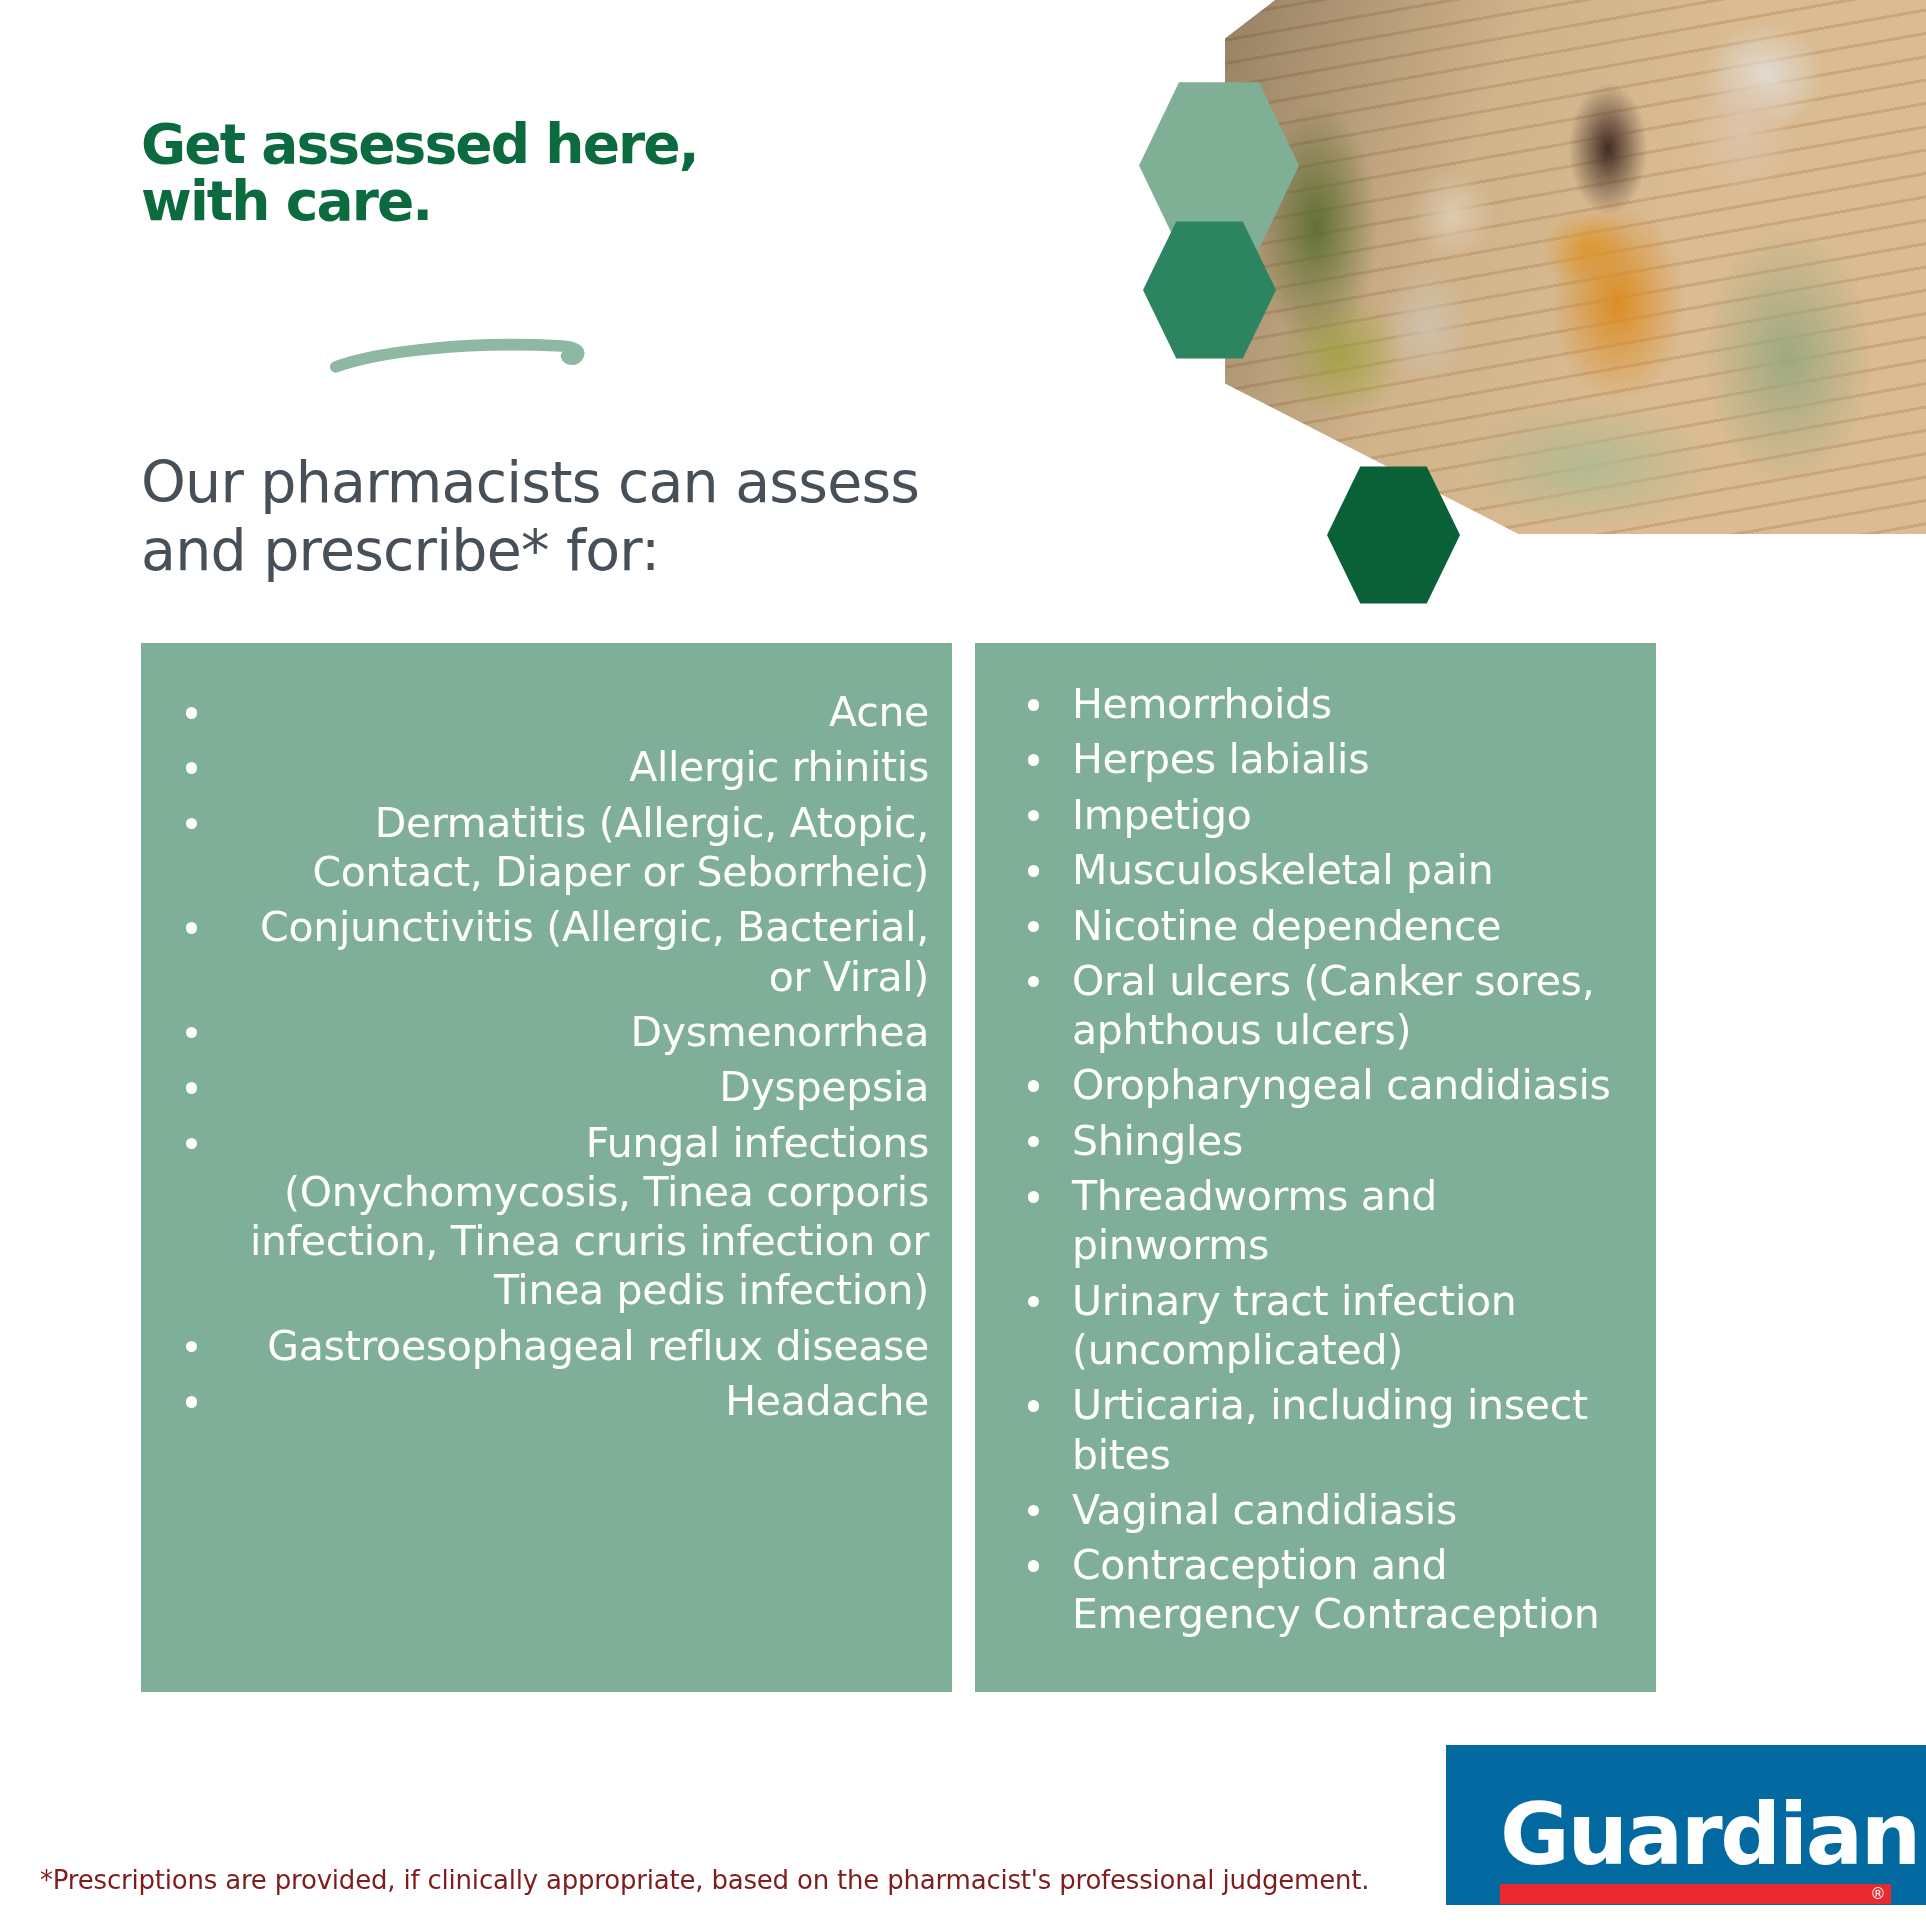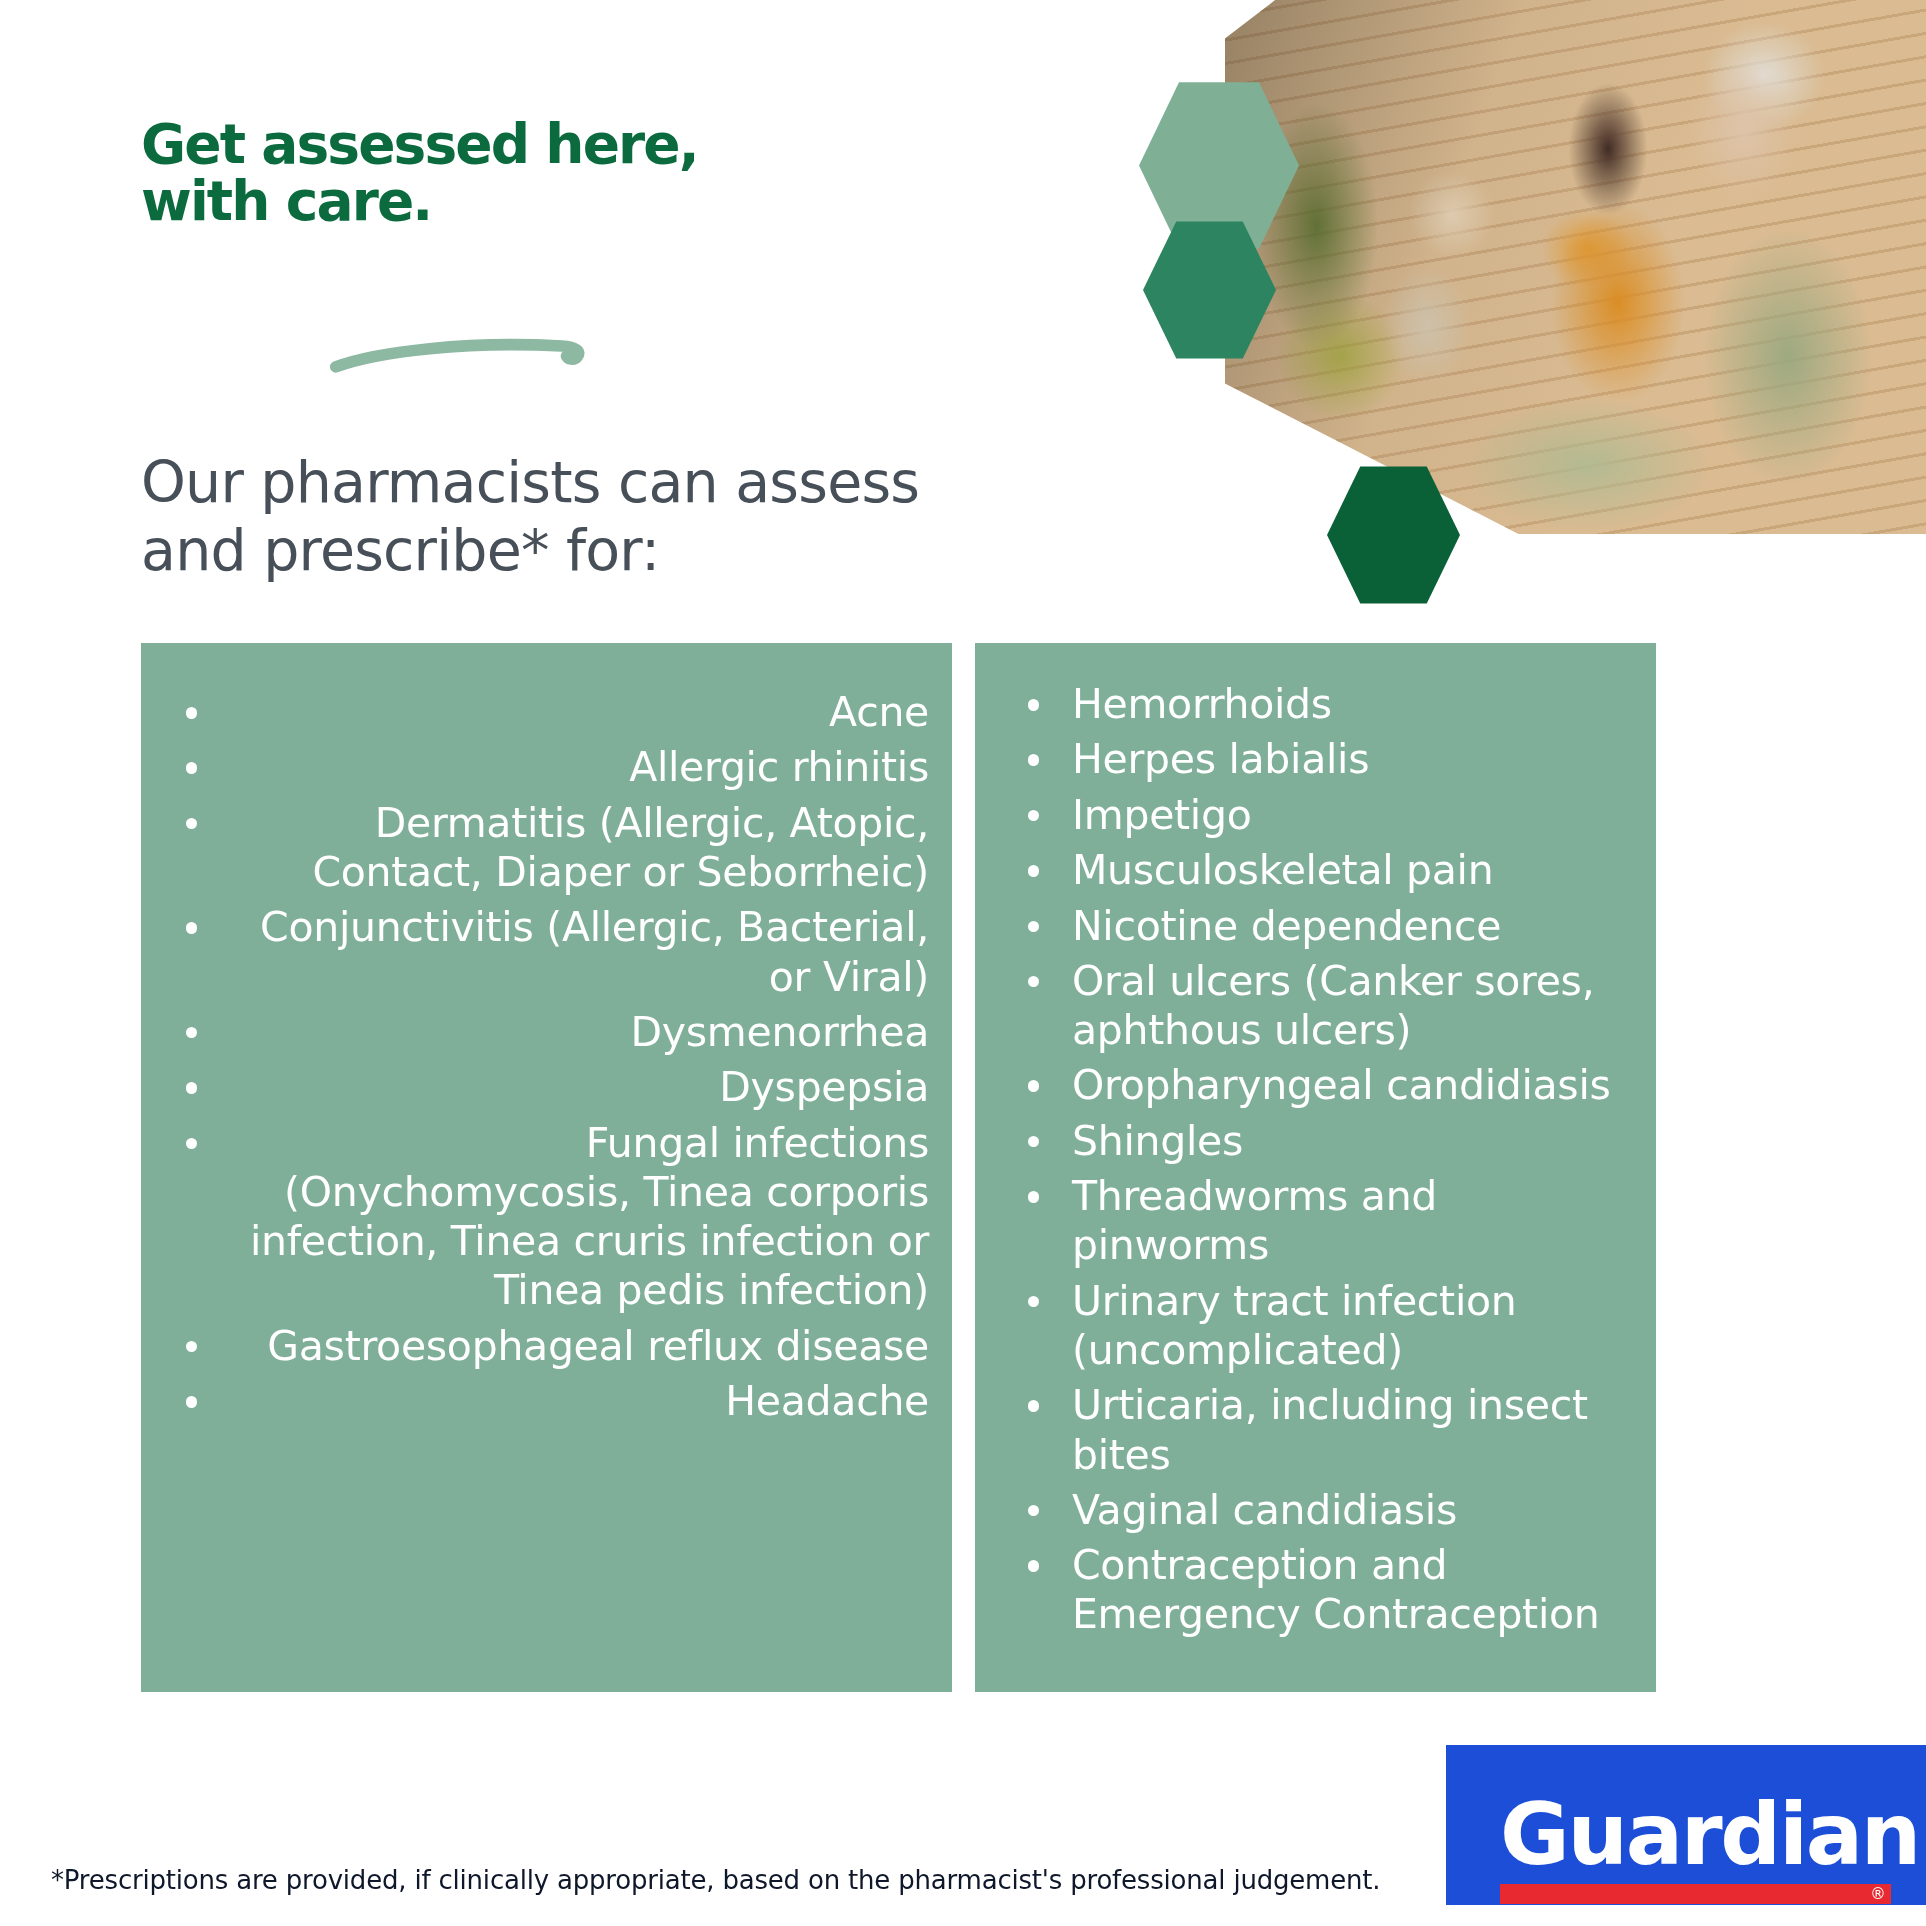--- a/index.html
+++ b/index.html
@@ -186,35 +186,34 @@
     border-radius: 50%;
     background: #FFFFFF;
   }
 
   
   .footnote {
     position: absolute;
     left: 40px;
     top: 1865px;
     font-size: 26px;
-    color: #0f172a;
+    color: #7f1d1d;
     letter-spacing: -0.2px;
     font-weight: 400;
     white-space: nowrap;
-    margin-left: 11px;
   }
 
   
   .logo-box {
     position: absolute;
     left: 1446px;
     top: 1745px;
     width: 480px;
     height: 160px;
-    background: #1d4ed8;
+    background: #0369a1;
   }
   .logo-word {
     position: absolute;
     left: 54px;
     top: 40px;
     font-size: 85px;
     font-weight: 700;
     color: #FFFFFF;
     letter-spacing: -2.3px;
     font-family: "DejaVu Sans", "Liberation Sans", sans-serif;

